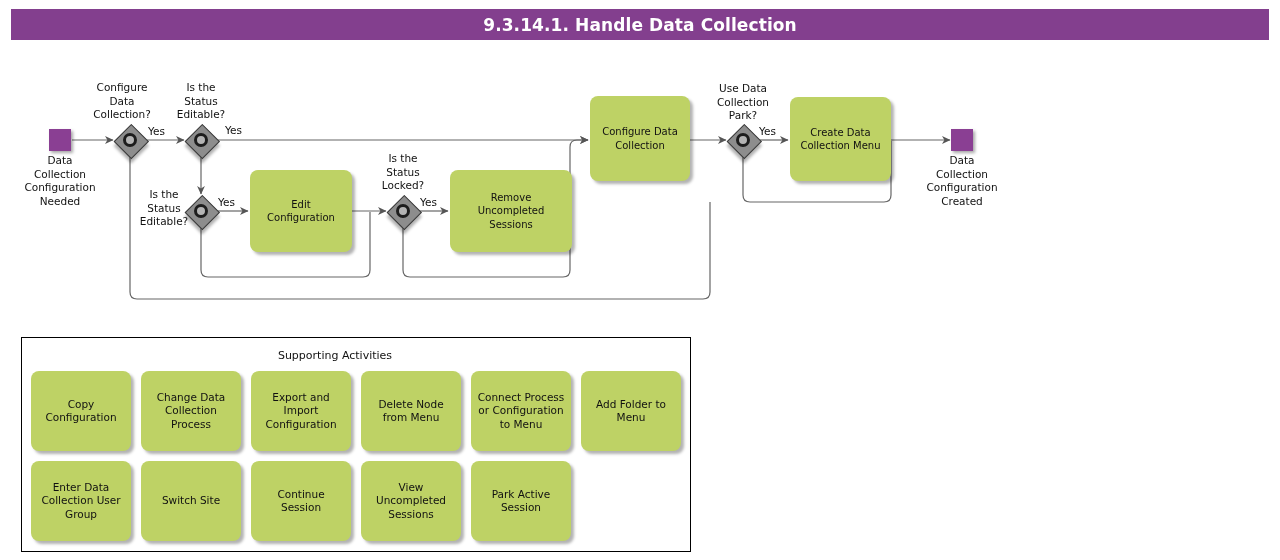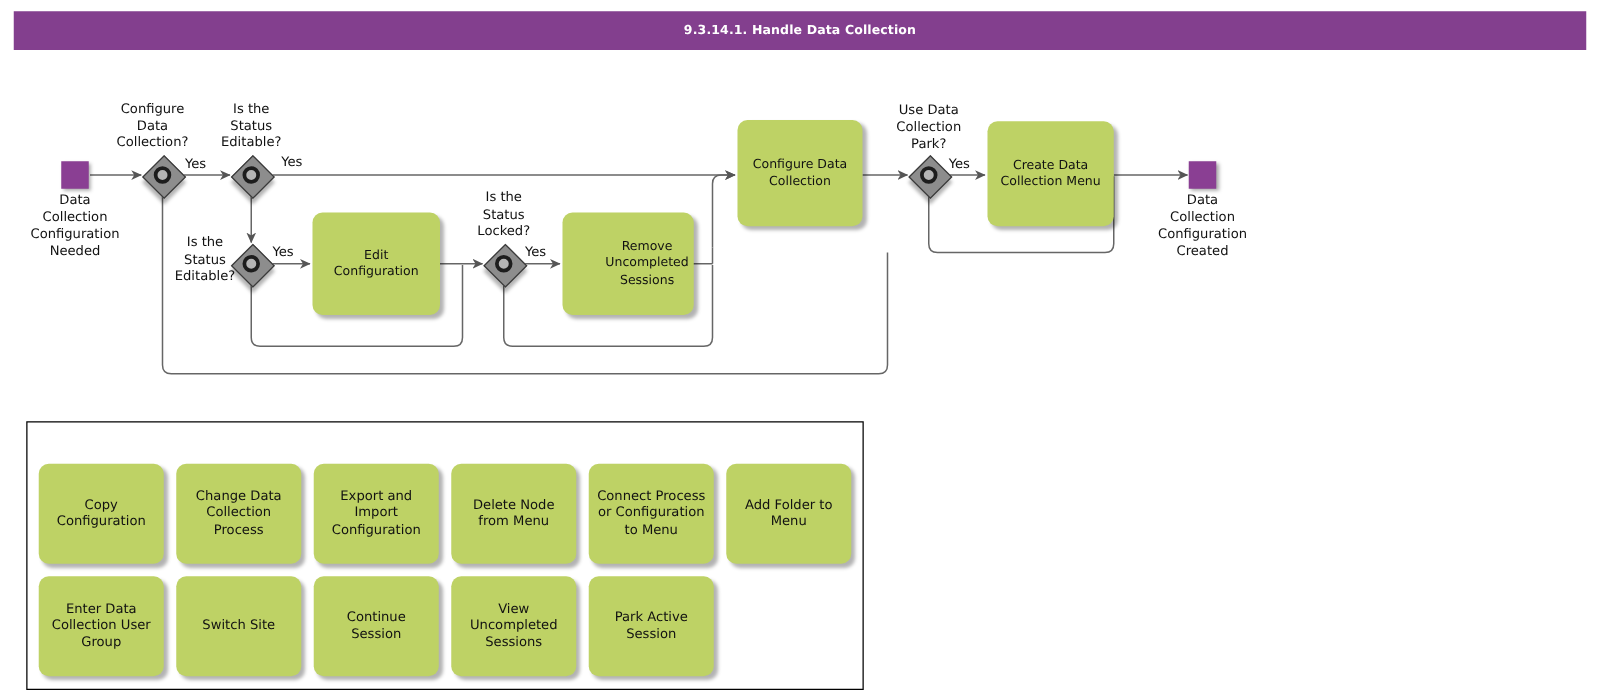--- a/index.html
+++ b/index.html
@@ -7,21 +7,21 @@
     width:1280px;height:560px;background:#ffffff;
     font-family:"DejaVu Sans", sans-serif;
     overflow:hidden;position:relative;
   }
   #canvas{position:absolute;left:0;top:0;width:1280px;height:560px;}
 
   
   .titlebar{
     position:absolute;left:11px;top:9px;width:1258px;height:31px;
     background:#833f8e;color:#ffffff;
-    font-size:10px;font-weight:bold;
+    font-size:17px;font-weight:bold;
     display:flex;align-items:center;justify-content:center;
     letter-spacing:.1px;
   }
 
   
   .layer{position:absolute;left:0;top:0;width:1280px;height:560px;}
   svg.lines{position:absolute;left:0;top:0;width:1280px;height:560px;overflow:visible;}
 
   
   .task{
@@ -199,21 +199,21 @@
     <div class="dia"></div>
     <div class="ring"></div>
   </div>
   <div class="gw-label" style="left:353px;top:152px;width:100px;">
     <div>Is the</div>
     <div>Status</div>
     <div>Locked?</div>
   </div>
   <div class="edge-label" style="left:420px;top:196px;">Yes</div>
 
-  <div class="task" style="left:450px;top:170px;width:105px;height:82px;justify-content:flex-end;">
+  <div class="task" style="left:450px;top:170px;width:122px;height:82px;">
     <span>
       <span style="display: block;">Remove</span>
       <span style="display: block;">Uncompleted</span>
       <span style="display: block;">Sessions</span>
     </span>
   </div>
 
   <div class="task" style="left:590px;top:96px;width:100px;height:85px;">
     <span>
       <span style="display: block;">Configure Data</span>
@@ -241,20 +241,21 @@
 
   <div class="event" style="left:951px;top:129px;"></div>
   <div class="event-label" style="left:907px;top:154px;width:110px;">
     <div>Data</div>
     <div>Collection</div>
     <div>Configuration</div>
     <div>Created</div>
   </div>
 
   <div class="support-panel"></div>
+  <div class="support-title">Supporting Activities</div>
 
   <div class="sa" style="left:31px;top:371px;">
     <span>
       <span style="display: block;">Copy</span>
       <span style="display: block;">Configuration</span>
     </span>
   </div>
   <div class="sa" style="left:141px;top:371px;">
     <span>
       <span style="display: block;">Change Data</span>

